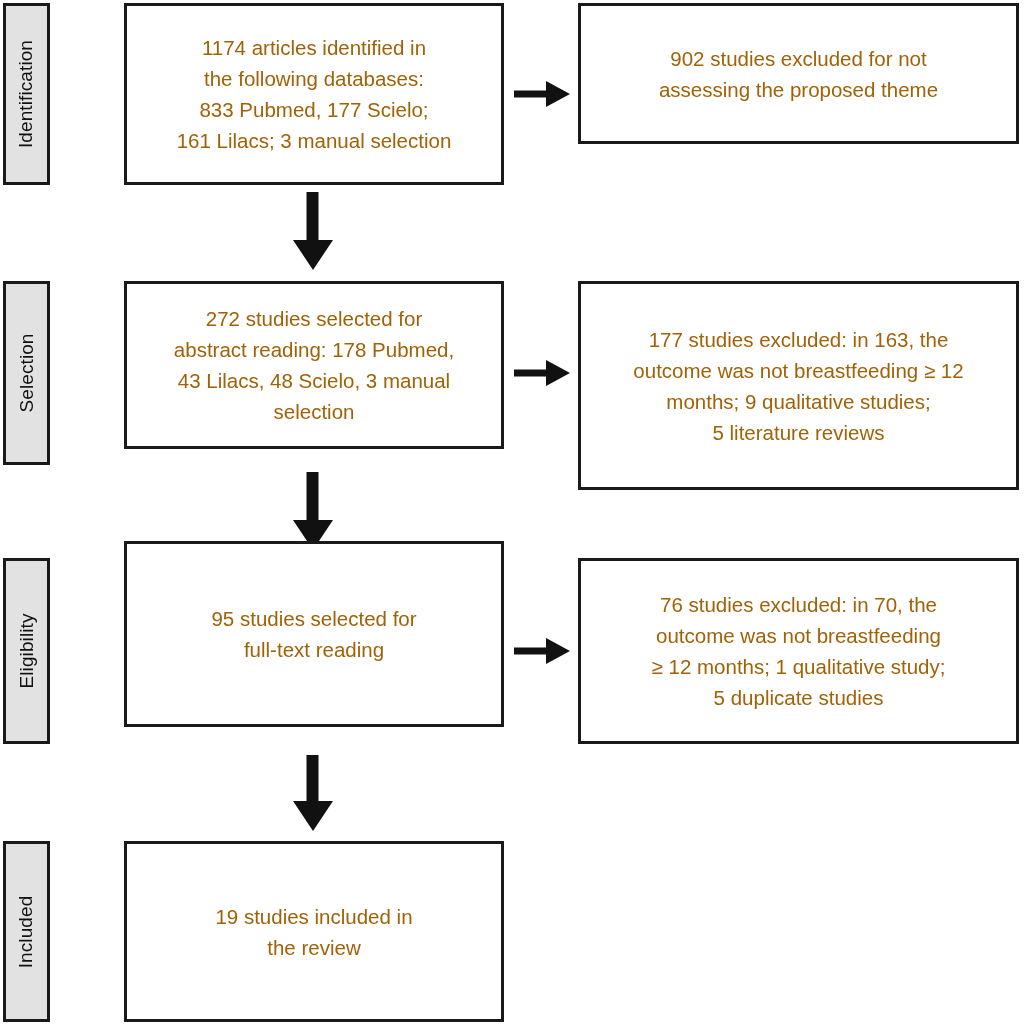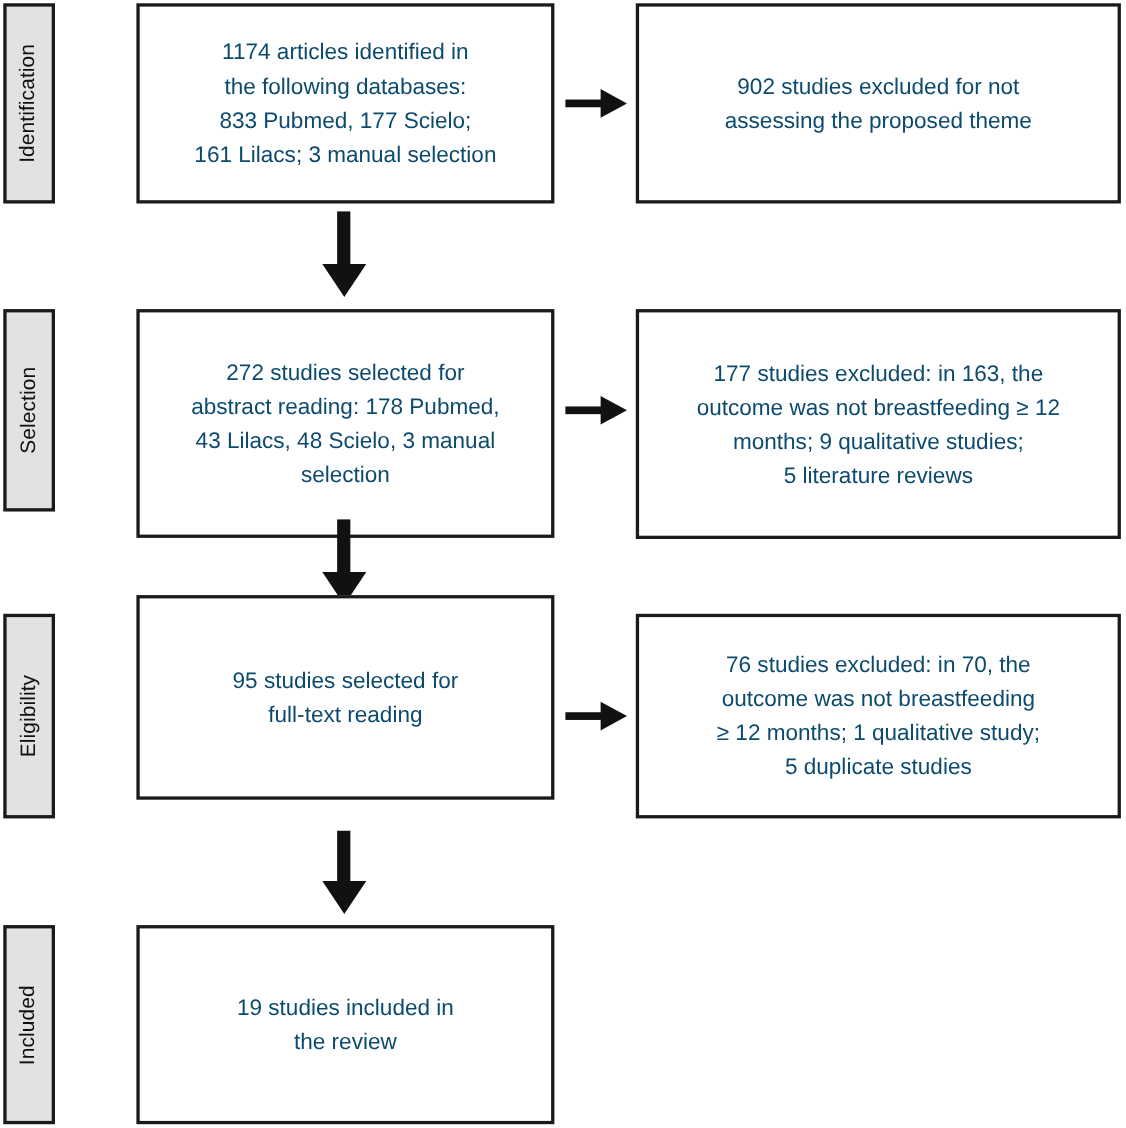--- a/index.html
+++ b/index.html
@@ -51,21 +51,21 @@
     align-items: center;
     justify-content: center;
   }
   .flow-box.left  { left: 124px; width: 380px; }
   .flow-box.right { left: 578px; width: 441px; }
 
   .flow-text {
     text-align: center;
     font-size: 20.5px;
     line-height: 31px;
-    color: #0c4a6e;
+    color: #a16207;
     padding: 0 14px;
     white-space: pre-line;
   }
 
   
   .arrow-down {
     position: absolute;
     width: 46px;
   }
   .arrow-right {
@@ -91,37 +91,37 @@
 161 Lilacs; 3 manual selection</div>
   </div>
 
   <div class="arrow-right" style="left:512px; top:74px;">
     <svg width="60" height="40" viewBox="0 0 60 40" aria-hidden="true">
       <rect x="2" y="16.5" width="36" height="7" fill="#111111"></rect>
       <polygon points="34,7 58,20 34,33" fill="#111111"></polygon>
     </svg>
   </div>
 
-  <div class="flow-box right" style="top:3px; height:182px;">
+  <div class="flow-box right" style="top:3px; height:141px;">
     <div class="flow-text">902 studies excluded for not
 assessing the proposed theme</div>
   </div>
 
   <div class="arrow-down" style="left:290px; top:192px; height:80px;">
     <svg width="46" height="80" viewBox="0 0 46 80" aria-hidden="true">
       <rect x="16.5" y="0" width="12" height="52" fill="#111111"></rect>
       <polygon points="3,48 43,48 23,78" fill="#111111"></polygon>
     </svg>
   </div>
 
   <div class="stage-tab" style="top:281px; height:184px;">
     <span class="stage-tab-label">Selection</span>
   </div>
 
-  <div class="flow-box left" style="top:281px; height:208px;">
+  <div class="flow-box left" style="top:281px; height:168px;">
     <div class="flow-text">272 studies selected for
 abstract reading: 178 Pubmed,
 43 Lilacs, 48 Scielo, 3 manual
 selection</div>
   </div>
 
   <div class="arrow-right" style="left:512px; top:353px;">
     <svg width="60" height="40" viewBox="0 0 60 40" aria-hidden="true">
       <rect x="2" y="16.5" width="36" height="7" fill="#111111"></rect>
       <polygon points="34,7 58,20 34,33" fill="#111111"></polygon>

